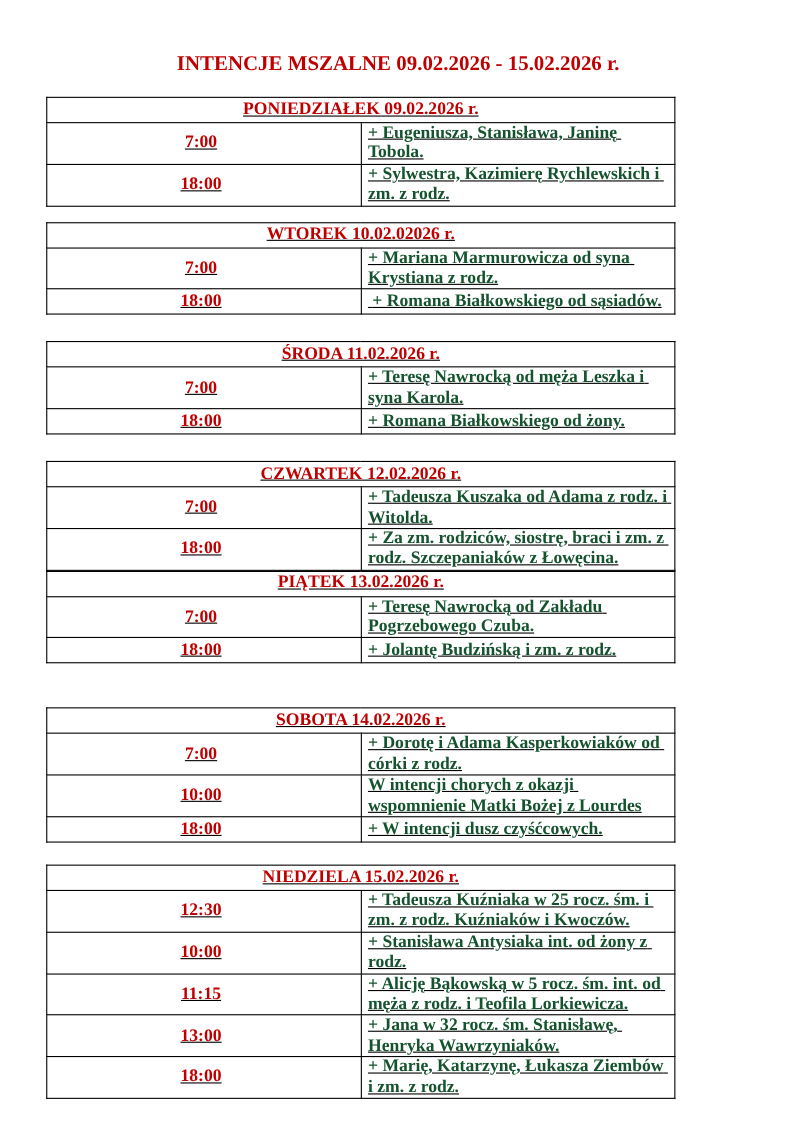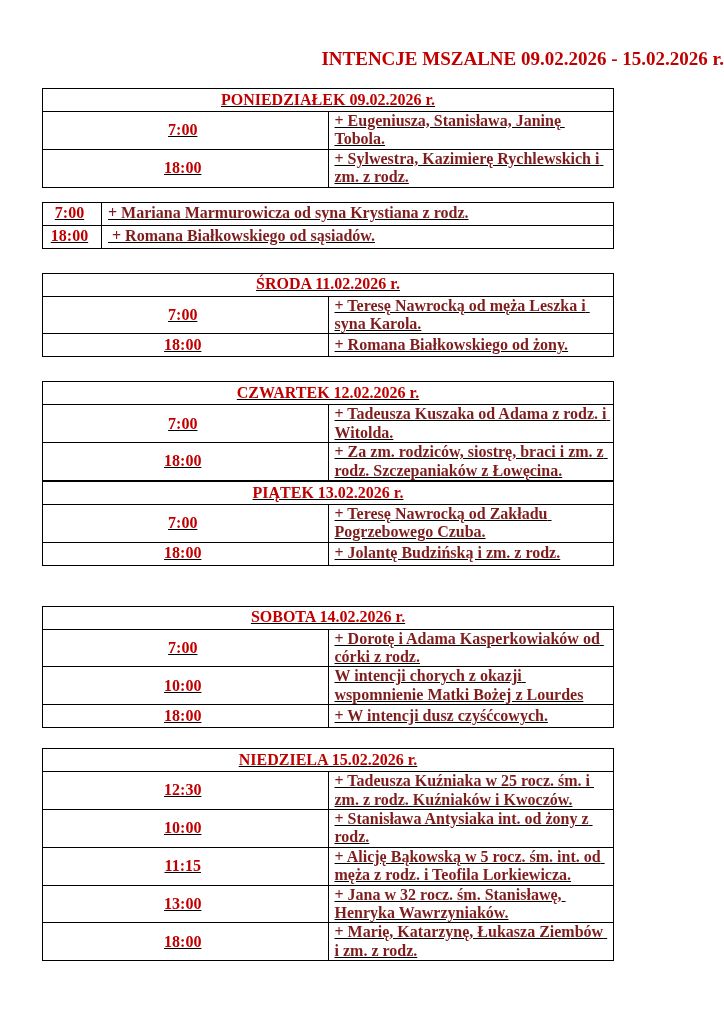--- a/index.html
+++ b/index.html
@@ -14,21 +14,21 @@
     font-family: "Liberation Serif", serif;
     -webkit-font-smoothing: antialiased;
   }
   .page {
     width: 724px;
     height: 1024px;
     background: #ffffff;
   }
   .title {
     margin: 48px 0 0 0;
-    text-align: right;
+    text-align: center;
     color: #C00000;
     font-size: 19px;
     font-weight: bold;
     line-height: 22px;
   }
   table.day {
     border-collapse: collapse;
     table-layout: fixed;
     width: 572px;
     margin-left: 42px;
@@ -54,21 +54,21 @@
     width: 53px;
     text-align: center;
     padding-right: 5px;
     padding-left: 0;
     color: #C00000;
     white-space: nowrap;
   }
   td.intention {
     padding-left: 6px;
     padding-right: 4px;
-    color: #7f1d1d;
+    color: #14532d;
     white-space: pre-wrap;
   }
   #t1 { margin-top: 18px; }
   #t2 { margin-top: 14px; }
   #t3 { margin-top: 24px; }
   #t4 { margin-top: 24px; }
   #t5 { }
   #t6 { margin-top: 40px; }
   #t7 { margin-top: 20px; }
 </style>
@@ -90,20 +90,23 @@
     </tr>
     <tr>
       <td class="time">18:00</td>
       <td class="intention">+ Sylwestra, Kazimierę Rychlewskich i zm. z rodz.</td>
     </tr>
   </tbody>
     </table>
 
   <table class="day" id="t2">
     <tbody>
+        <tr>
+      <td colspan="2" class="hdr">WTOREK 10.02.02026 r.</td>
+    </tr>
     <tr>
       <td class="time">7:00</td>
       <td class="intention">+ Mariana Marmurowicza od syna Krystiana z rodz.</td>
     </tr>
     <tr>
       <td class="time">18:00</td>
       <td class="intention"> + Romana Białkowskiego od sąsiadów.</td>
     </tr>
   </tbody>
     </table>

